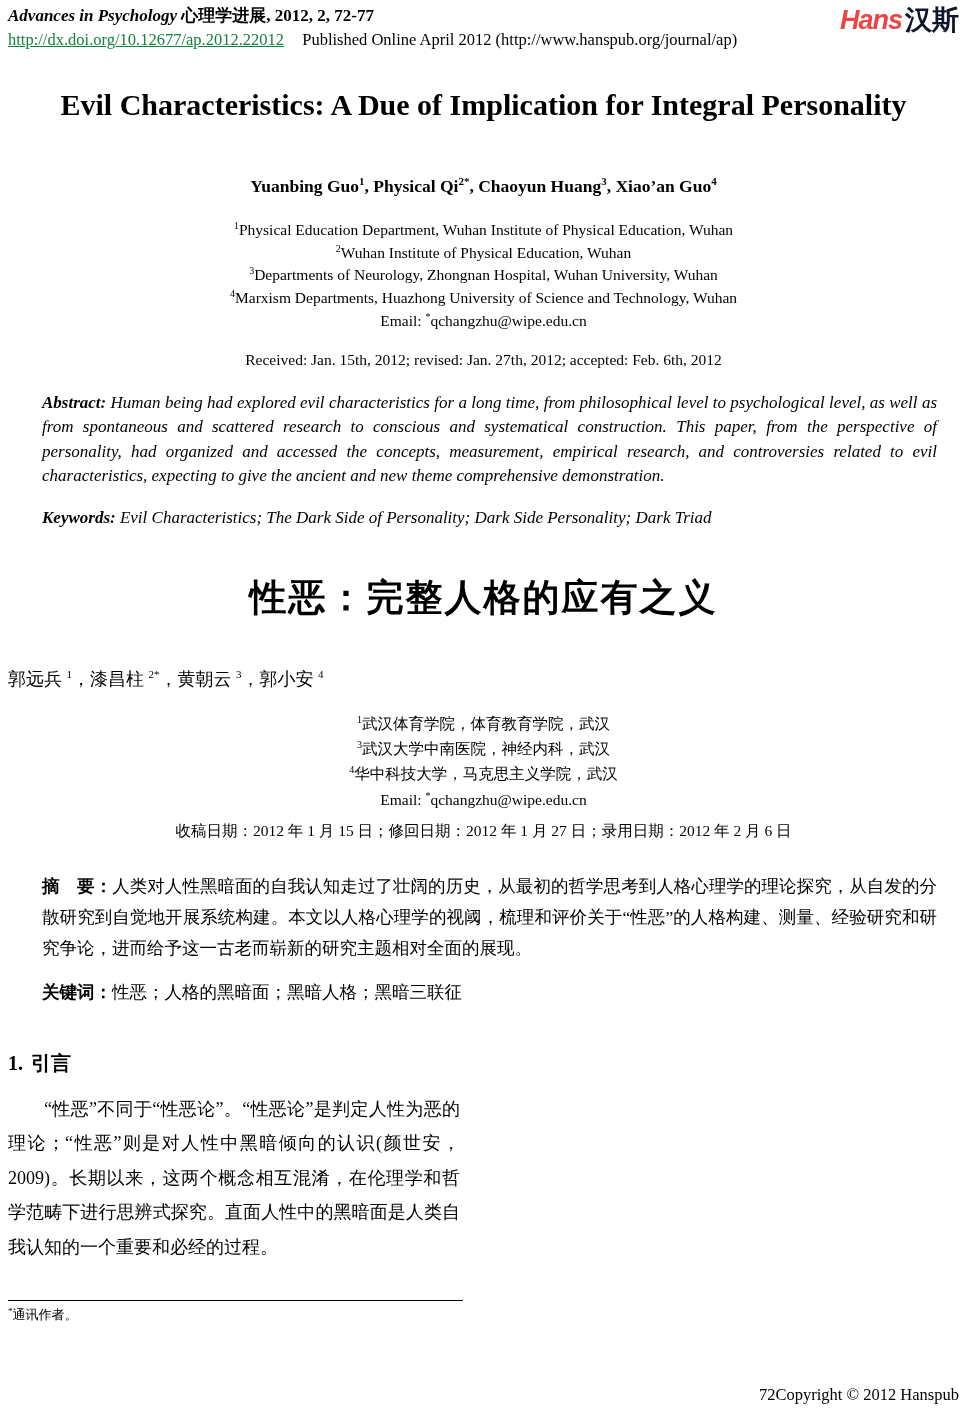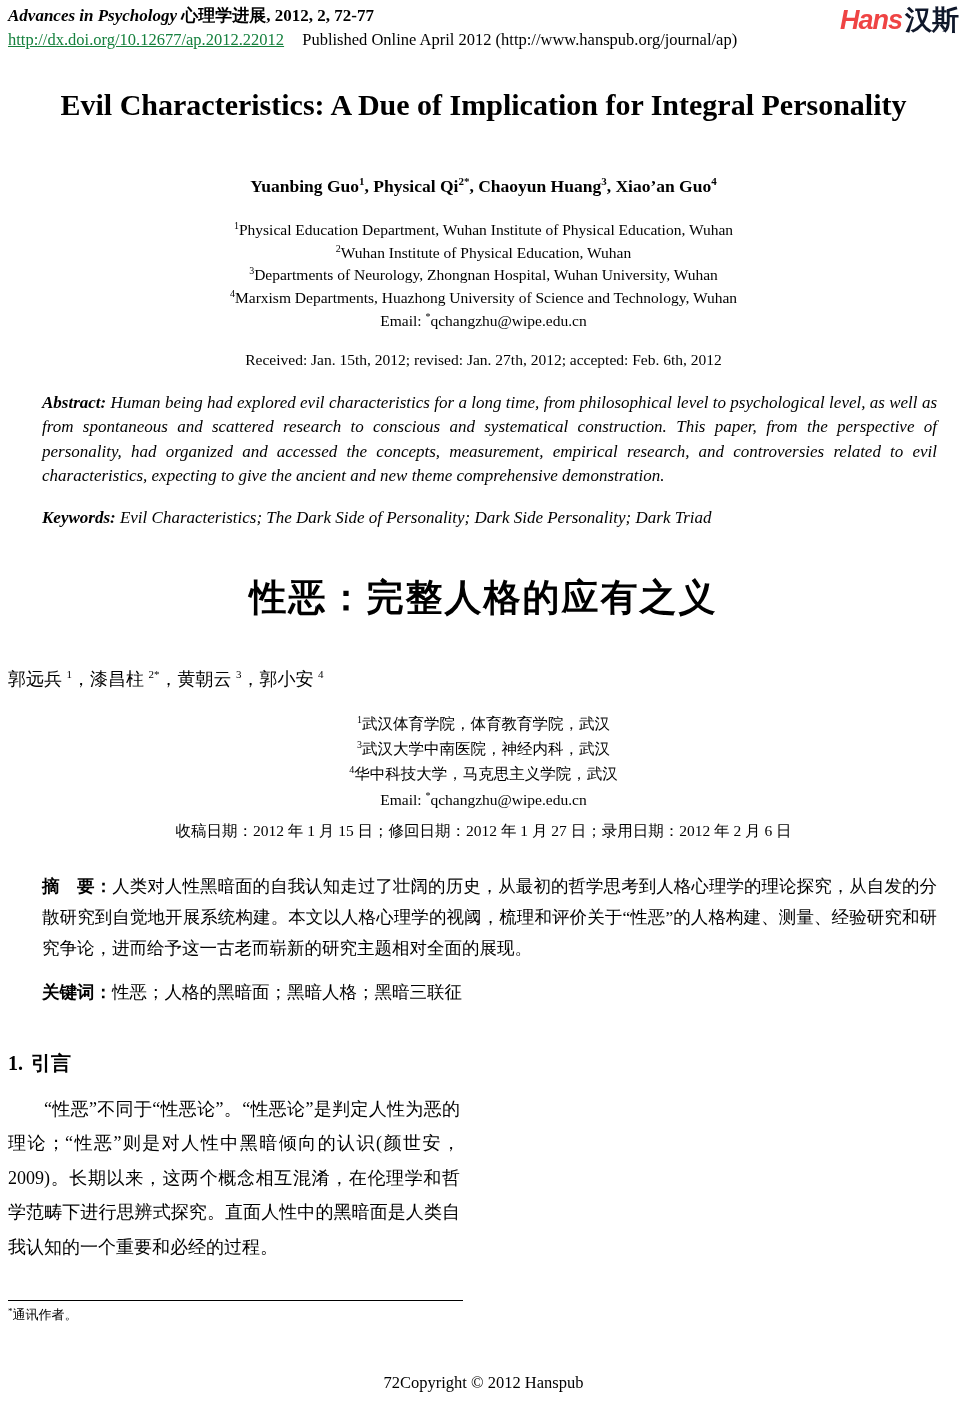--- a/index.html
+++ b/index.html
@@ -59,22 +59,22 @@
   .col-right{flex:1 1 auto;padding-top:8px;}
   h3.sec-heading{margin:0 0 16px 0;font-size:20px;line-height:26px;font-weight:bold;}
   h3.sec-heading .sec-num{font-family:"Liberation Serif",serif;margin-right:8px;}
   p.body-p{margin:0;font-size:18px;line-height:34.5px;text-align:justify;}
   p.indent{text-indent:2em;}
   .footnote{margin-top:36px;border-top:1.5px solid #000;width:455px;padding-top:3px;font-size:13px;line-height:14px;}
   .footnote sup{font-size:9px;}
 
   
   .footer{
-    position:absolute;left:8px;right:8px;bottom:24px;
-    display:flex;justify-content:center;font-size:16.5px;line-height:20px;
+    position:absolute;left:8px;right:8px;bottom:12px;
+    display:flex;justify-content:flex-end;font-size:16.5px;line-height:20px;
   }
 </style>
 </head>
 <body>
 
 <div class="page">
 
   <div class="header">
     <div class="header-left">
       <div class="header-line1">

